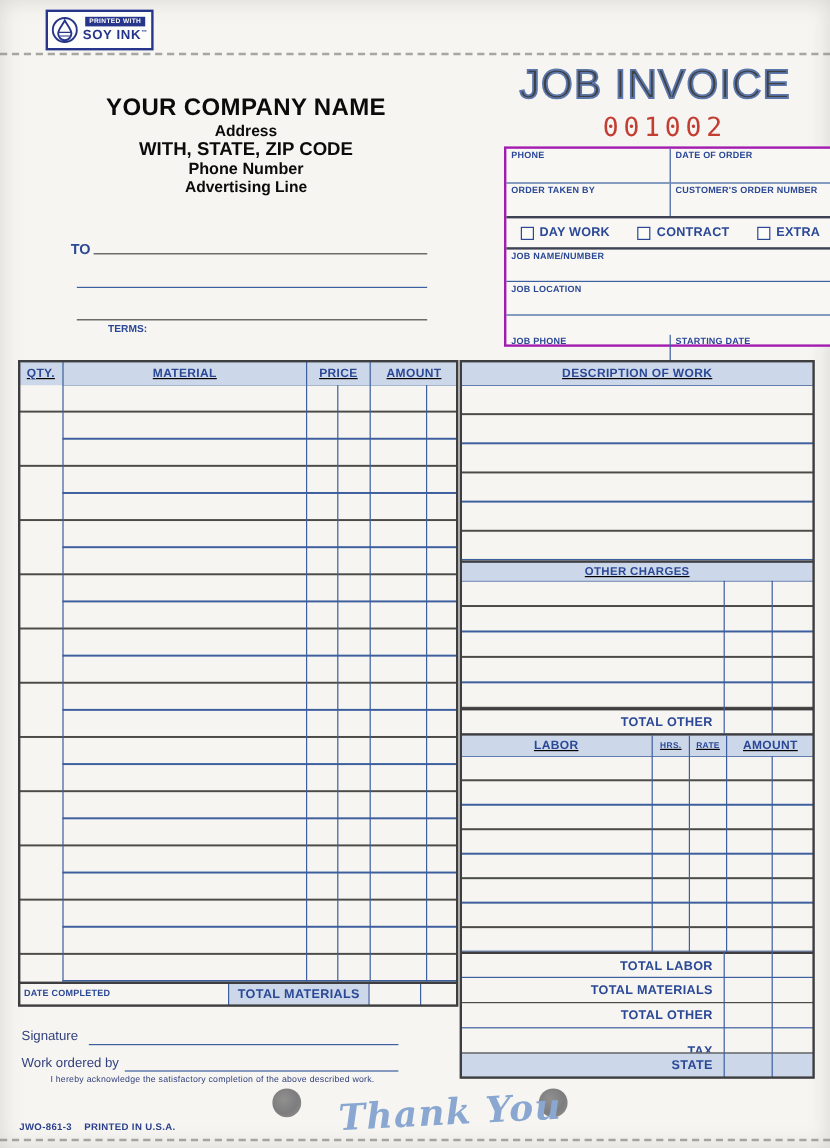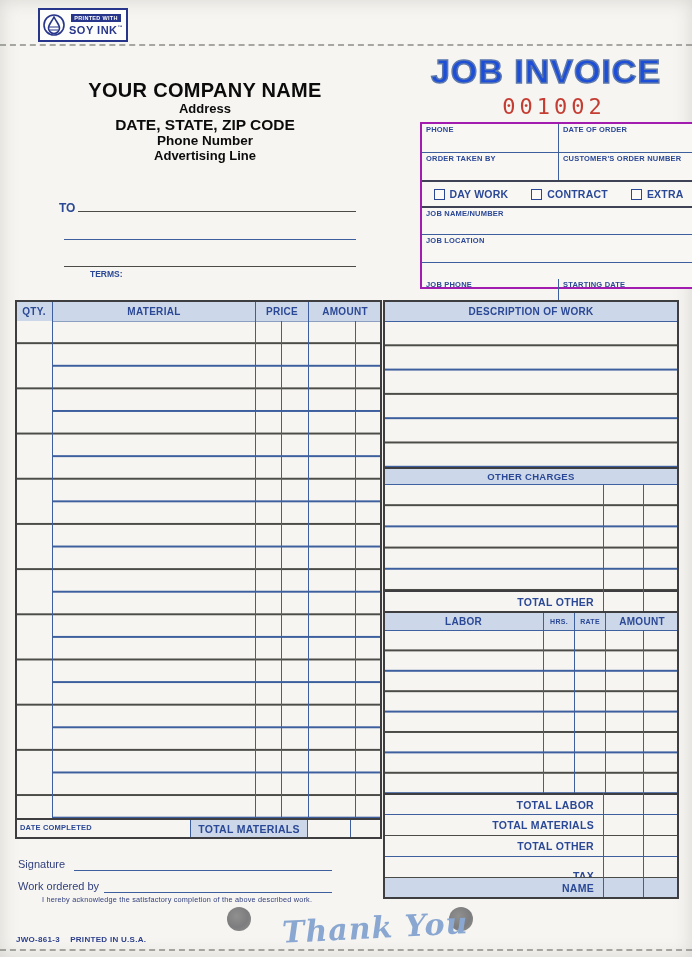--- a/index.html
+++ b/index.html
@@ -15,43 +15,43 @@
   .soy .t2{font-size:11px;font-weight:bold;color:#27368b;letter-spacing:.5px;line-height:11px;}
   .soy .tm{font-size:5px;color:#27368b;vertical-align:super;}
   
   .company{left:75px;top:79px;width:260px;text-align:center;color:#0b0b0b;font-weight:bold;}
   .company .name{font-size:20px;letter-spacing:.3px;line-height:22px;}
   .company .addr{font-size:13px;line-height:15px;}
   .company .city{font-size:15.5px;line-height:17px;}
   .company .phone{font-size:13.5px;line-height:15px;}
   .company .ad{font-size:13px;line-height:15px;}
   
-  .title{left:413px;top:52px;width:266px;text-align:center;font-size:34px;font-weight:bold;letter-spacing:1px;
-         color:#1d4ed8;-webkit-text-stroke:1.5px #5b77ac;}
+  .title{left:413px;top:52px;width:266px;text-align:center;font-size:34px;font-weight:normal;letter-spacing:1px;
+         color:#404040;-webkit-text-stroke:1.5px #5b77ac;}
   .invnum{left:464px;top:94px;width:180px;text-align:center;font-size:22px;letter-spacing:4px;color:#c43d33;
           font-family:"DejaVu Sans Mono",monospace;}
   
   .info{left:420px;top:122px;width:277px;height:167px;border:2px solid #a21caf;box-sizing:border-box;background:#f8f7f4;padding-left:24px;}
   .irow{position:absolute;left:0;width:273px;display:flex;box-sizing:border-box;}
   .icell{position:relative;flex:1;box-sizing:border-box;}
   .icell + .icell{border-left:1.5px solid #3d5f9e;}
   .ilabel{position:absolute;top:1px;left:4px;font-size:7.5px;font-weight:bold;color:#2b4896;letter-spacing:.2px;white-space:nowrap;}
   .bsep{border-bottom:1.5px solid #3d5f9e;}
   .bsepd{border-bottom:2px solid #3e4254;}
   .cbrow{display:flex;align-items:center;justify-content:space-around;}
   .cb{display:flex;align-items:center;}
   .cb .box{width:9px;height:9px;border:1.8px solid #2b4896;background:#fcfbf8;margin-right:5px;}
   .cb .lbl{font-size:10.5px;font-weight:bold;color:#2b4896;letter-spacing:.2px;}
   
   .tolabel{left:59px;top:201px;font-size:12px;font-weight:bold;color:#2b4896;}
   .terms{left:90px;top:269px;font-size:8.5px;font-weight:bold;color:#2b4896;}
   .wline{height:0;border-top:1.8px solid #4b4b47;}
   .wlineb{height:0;border-top:1.8px solid #3d5f9e;}
   
-  .thead{background:#ccd8e9;display:flex;box-sizing:border-box;align-items:flex-start;}
+  .thead{background:#ccd8e9;display:flex;box-sizing:border-box;align-items:flex-start;text-decoration:underline;}
   .thead .hc{height:100%;display:flex;align-items:center;justify-content:center;
              font-size:10px;font-weight:bold;color:#2b4896;letter-spacing:.3px;box-sizing:border-box;}
   .thead .hc + .hc{border-left:1.5px solid #3d5f9e;}
   .vline{width:0;border-left:1.5px solid #3d5f9e;}
   .outline{border:2px solid #3e3e41;box-sizing:border-box;pointer-events:none;}
   .mat-body{background-image:
       linear-gradient(to bottom,#4b4b47 0,#4b4b47 1.5px,rgba(0,0,0,0) 1.5px),
       linear-gradient(to bottom,#3d5f9e 0,#3d5f9e 1.5px,rgba(0,0,0,0) 1.5px);
       background-size:100% 45.2px,329px 45.2px;background-position:0 21.2px,36px 43.8px;
       background-repeat:repeat,repeat-y;}
@@ -96,21 +96,21 @@
     </svg>
     <div class="txt">
       <span class="t1">PRINTED WITH</span>
       <span class="t2"><span>SOY INK</span><span class="tm">™</span></span>
     </div>
   </div>
 
   <div class="abs company">
     <div class="name">YOUR COMPANY NAME</div>
     <div class="addr">Address</div>
-    <div class="city">DATE, STATE, ZIP CODE</div>
+    <div class="city">WITH, STATE, ZIP CODE</div>
     <div class="phone">Phone Number</div>
     <div class="ad">Advertising Line</div>
   </div>
 
   <div class="abs title">JOB INVOICE</div>
   <div class="abs invnum">001002</div>
 
   <div class="abs info">
     <div class="irow bsep" style="top:0;height:29px;">
       <div class="icell">
@@ -227,21 +227,21 @@
   <div class="abs totrow" style="left:384px;top:814px;width:294px;height:21px;border-top:1.5px solid #3d5f9e;">
       <span>TOTAL MATERIALS</span>
     </div>
   <div class="abs totrow" style="left:384px;top:835px;width:294px;height:21px;border-top:1.5px solid #4b4b47;">
       <span>TOTAL OTHER</span>
     </div>
   <div class="abs totrow" style="left:384px;top:856px;width:294px;height:39px;border-top:1.5px solid #3d5f9e;">
       <span>TAX</span>
     </div>
   <div class="abs totrow" style="left:384px;top:877px;width:294px;height:21px;border-top:1.5px solid #4b4b47;background:#ccd8e9;">
-      <span>NAME</span>
+      <span>STATE</span>
     </div>
   <div class="abs vline" style="left:603px;top:793px;height:105px;"></div>
   <div class="abs vline" style="left:643px;top:793px;height:105px;"></div>
   <div class="abs outline" style="left:383px;top:300px;width:296px;height:599px;"></div>
 
   <div class="abs siglabel" style="left:18px;top:858px;">Signature</div>
   <div class="abs wlineb" style="left:74px;top:870px;width:258px;"></div>
   <div class="abs siglabel" style="left:18px;top:880px;">Work ordered by</div>
   <div class="abs wlineb" style="left:104px;top:892px;width:228px;"></div>
   <div class="abs ack" style="left:42px;top:895px;width:300px;">I hereby acknowledge the satisfactory completion of the above described work.</div>

